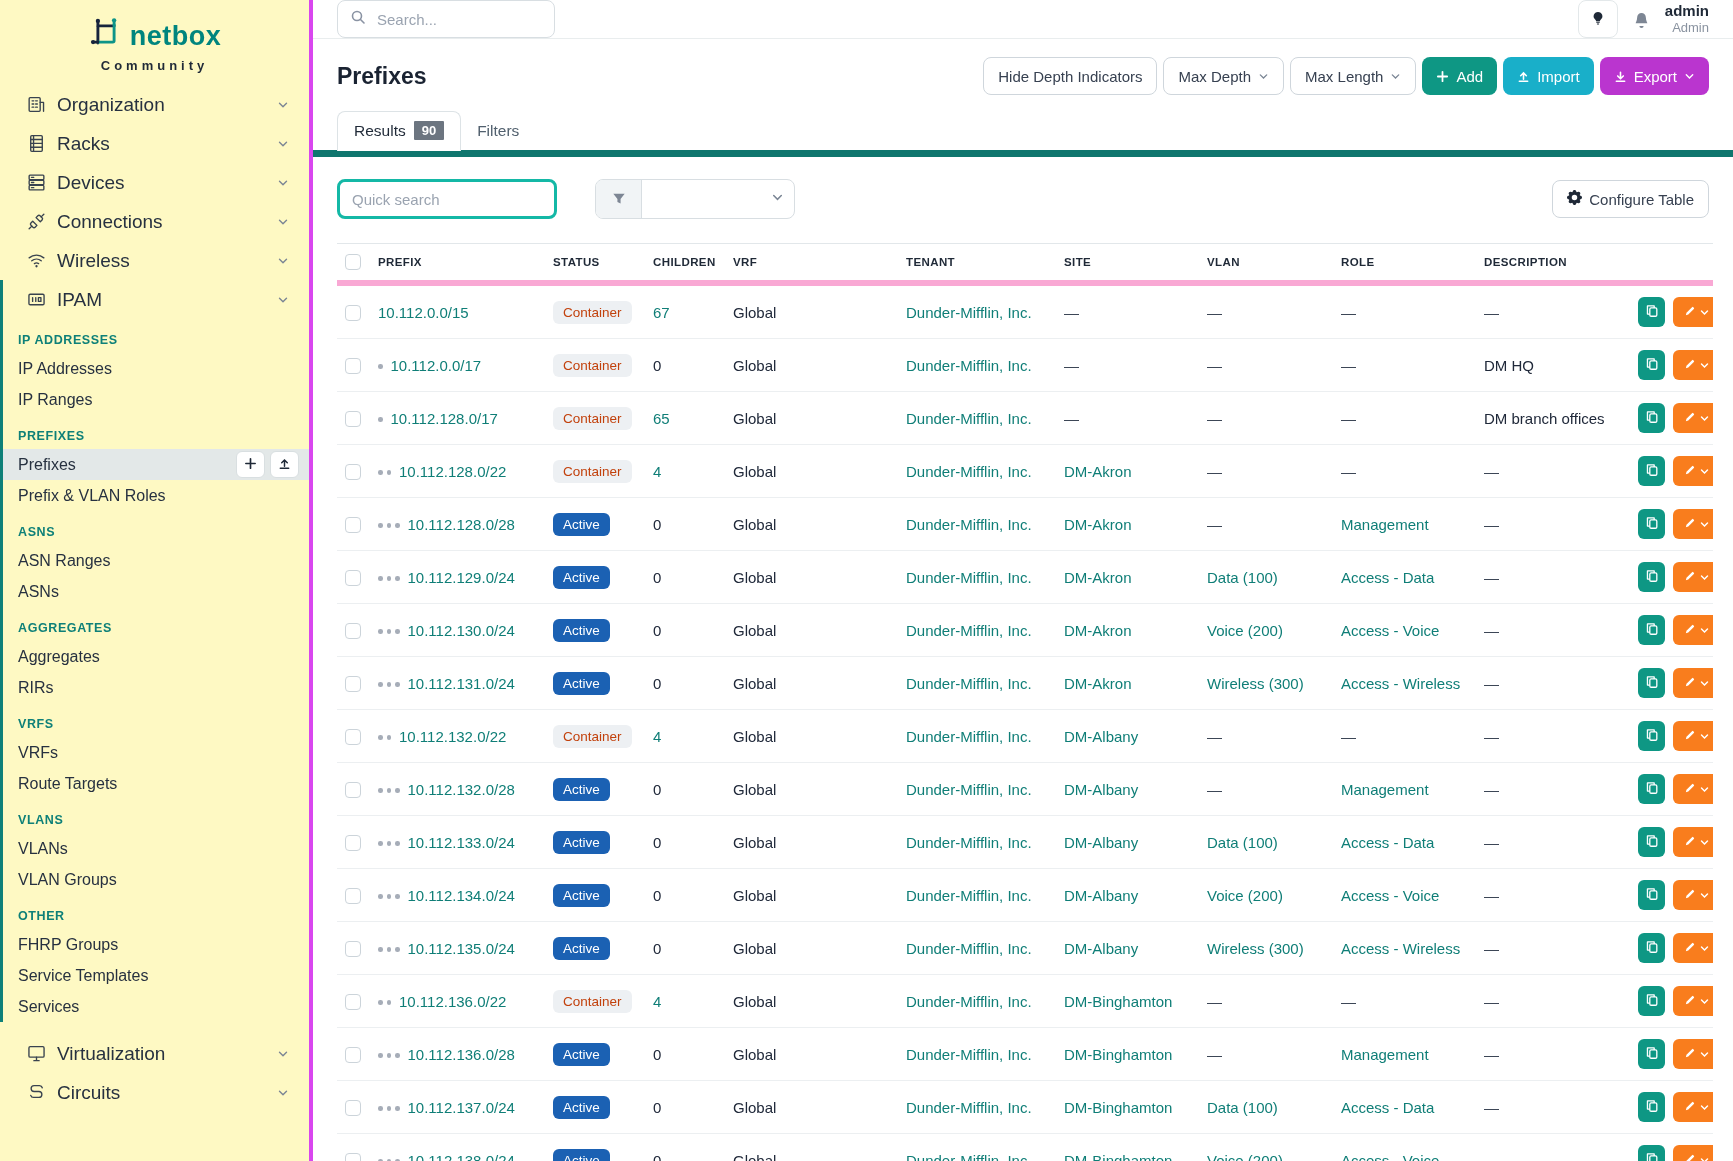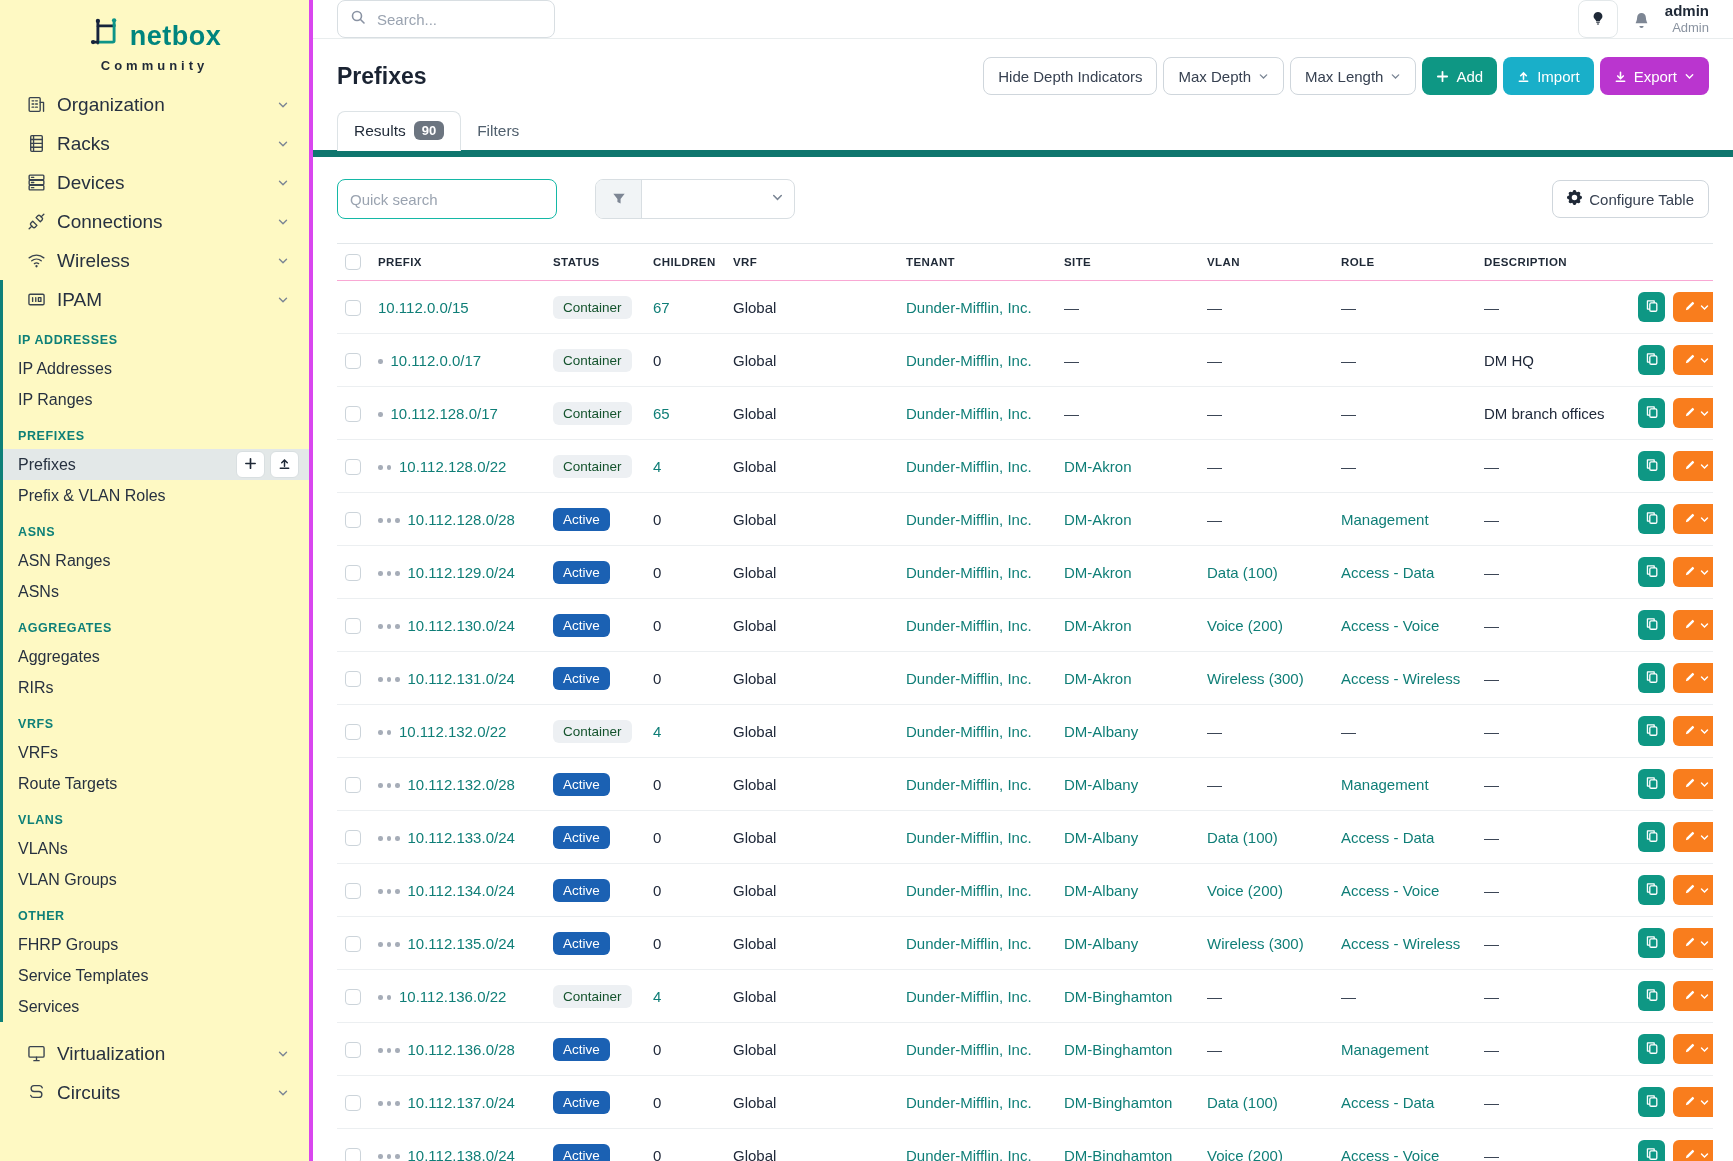--- a/index.html
+++ b/index.html
@@ -53,42 +53,42 @@
   .head-actions{margin-left:auto;display:flex;gap:6px;align-items:center;}
   .btn{height:38px;border-radius:8px;font-size:15px;display:flex;align-items:center;gap:7px;padding:0 14px;cursor:pointer;white-space:nowrap;font-family:inherit;}
   .btn-outline{background:#fff;border:1px solid #cfd6dc;color:#374151;}
   .btn-solid{border:none;color:#fff;font-weight:400;}
   .btn-add{background:var(--add);}
   .btn-import{background:var(--import);}
   .btn-export{background:var(--export);}
   .tabs{display:flex;align-items:flex-end;padding:0 24px;border-bottom:7px solid #0f766e;margin-top:6px;}
   .tab{padding:9px 16px 10px;font-size:15.5px;color:#51606e;cursor:pointer;display:flex;align-items:center;gap:8px;}
   .tab.active{background:#fff;border:1px solid #dde3e6;border-bottom:1px solid #fff;border-radius:8px 8px 0 0;margin-bottom:-1px;color:#1f2937;}
-  .count-badge{background:#6c7580;color:#fff;border-radius:6px;padding:2px 8px;font-size:13px;font-weight:700;}
+  .count-badge{background:#6c7580;color:#fff;border-radius:1px;padding:2px 8px;font-size:13px;font-weight:700;}
   .filter-row{display:flex;align-items:center;padding:22px 24px 0;}
-  .quick-search{width:220px;height:40px;border:1px solid #14b8a6;border-radius:8px;padding:0 12px;font-size:15px;font-family:inherit;outline:none;color:#384251;}
+  .quick-search{width:220px;height:40px;border:3px solid #14b8a6;border-radius:8px;padding:0 12px;font-size:15px;font-family:inherit;outline:none;color:#384251;}
   .quick-search::placeholder{color:#9aa3b0;}
   .filter-group{margin-left:38px;display:flex;height:40px;border:1px solid #d8dee2;border-radius:8px;overflow:hidden;background:#fff;}
   .filter-prepend{width:46px;background:#f1f4f6;border-right:1px solid #d8dee2;display:flex;align-items:center;justify-content:center;}
   .filter-select{width:152px;position:relative;display:flex;align-items:center;cursor:pointer;}
   .filter-select .chev{position:absolute;right:10px;}
   .configure-btn{margin-left:auto;}
   
   .table-wrap{margin:24px 24px 0;}
   table{width:100%;border-collapse:collapse;table-layout:fixed;}
-  thead th{border-top:1px solid #e2e7ea;border-bottom:1px solid #f9a8d4;text-align:left;
+  thead th{border-top:1px solid #e2e7ea;border-bottom:6px solid #f9a8d4;text-align:left;
     font-size:11.5px;font-weight:700;letter-spacing:.4px;color:#1f2937;padding:10px 8px;white-space:nowrap;}
   tbody td{padding:11px 8px;font-size:15px;border-top:1px solid #eceff1;white-space:nowrap;overflow:hidden;vertical-align:middle;}
   tbody tr:first-child td{border-top:none;}
   a.tlink{color:var(--teal-link);text-decoration:none;cursor:pointer;}
   .plain{color:#20293a;}
   .dash{color:#3c4656;}
   .cb{display:inline-block;width:16px;height:16px;border:1.5px solid #ccd4da;border-radius:4px;background:#fff;vertical-align:middle;cursor:pointer;}
   .badge{display:inline-block;font-size:13.5px;border-radius:6px;padding:4px 10px;}
-  .badge-container{background:#edf0f3;color:#14532d;}
+  .badge-container{background:#edf0f3;color:#c2410c;}
   .badge-active{background:var(--active-badge);color:#fff;}
   .dots{display:inline-flex;gap:4px;margin-right:8px;vertical-align:middle;}
   .dot{width:4.5px;height:4.5px;border-radius:50%;background:#a6adb8;}
   .acts{text-align:right;padding-right:2px;}
   .act-copy{display:inline-flex;align-items:center;justify-content:center;width:27px;height:30px;background:var(--copy);border:none;border-radius:6px;cursor:pointer;vertical-align:middle;}
   .act-edit{display:inline-flex;align-items:center;justify-content:center;gap:4px;width:47px;height:30px;background:var(--edit);border:none;border-radius:6px;cursor:pointer;margin-left:4px;vertical-align:middle;}
 </style>
 </head>
 <body>
 

